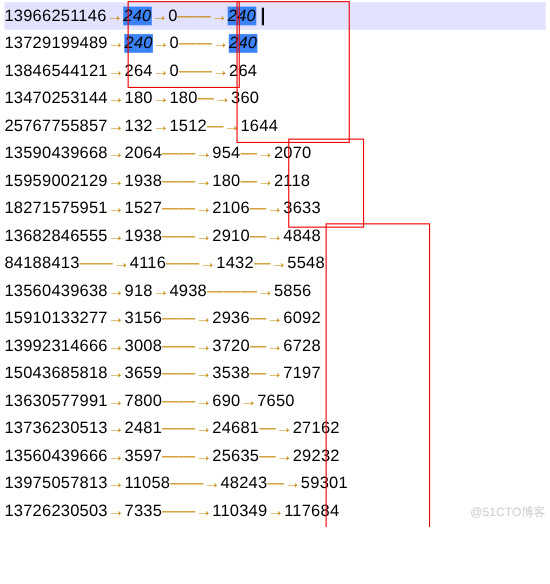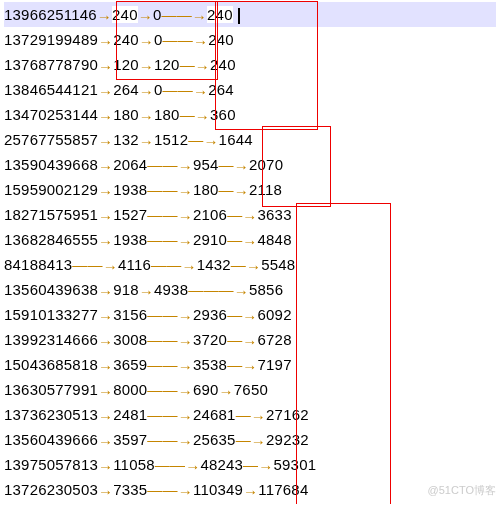--- a/index.html
+++ b/index.html
@@ -1,49 +1,48 @@
 <!DOCTYPE html>
 <html><head>
 <meta charset="utf-8">
 <style>
   html,body{margin:0;padding:0;background:#fff;font-family:"Segoe UI",Arial,sans-serif;font-size:15px;color:#000;}
   .editor{width:500px;position:relative;padding:2px 4px;box-sizing:border-box;}
   .line{white-space:pre;height:25px;line-height:25px;letter-spacing:0.2px;position:relative;}
   .line.sel{background:#e2e2ff;}
   .arrow{color:#c58500;}
-  .hl{background:#ffffff;color:#000;}
+  .hl{background:#3b82f6;color:#000;font-style:italic;}
   .caret{display:inline-block;width:0;height:16px;border-left:1px solid #000;border-right:1px solid #000;vertical-align:middle;margin-left:1px;}
   .box{position:absolute;border:1px solid #ee0000;pointer-events:none;}
   .box1{left:116px;top:1px;width:100px;height:77px;}
   .box2{left:215px;top:1px;width:101px;height:127px;}
   .box3{left:262px;top:126px;width:67px;height:79px;}
   .box4{left:296px;top:203px;width:93px;height:307px;}
   .wm{position:absolute;right:4px;bottom:6px;color:#cccccc;font-size:11px;font-family:Arial,sans-serif;pointer-events:none;margin-left:24px;}
 </style>
 </head>
 <body>
 
 <div class="editor">
   <div id="lines">
       <div class="line sel"><span>13966251146</span><span class="arrow">→</span><span class="hl">240</span><span class="arrow">→</span><span>0</span><span class="arrow">——→</span><span class="hl">240</span> <span class="caret"></span></div>
       <div class="line"><span>13729199489</span><span class="arrow">→</span><span class="hl">240</span><span class="arrow">→</span><span>0</span><span class="arrow">——→</span><span class="hl">240</span></div>
-      <div class="line"><span>13768778790</span><span class="arrow">→</span><span>120</span><span class="arrow">→</span><span>120</span><span class="arrow">—→</span><span class="hl">240</span></div>
       <div class="line"><span>13846544121</span><span class="arrow">→</span><span>264</span><span class="arrow">→</span><span>0</span><span class="arrow">——→</span><span>264</span></div>
       <div class="line"><span>13470253144</span><span class="arrow">→</span><span>180</span><span class="arrow">→</span><span>180</span><span class="arrow">—→</span><span>360</span></div>
       <div class="line"><span>25767755857</span><span class="arrow">→</span><span>132</span><span class="arrow">→</span><span>1512</span><span class="arrow">—→</span><span>1644</span></div>
       <div class="line"><span>13590439668</span><span class="arrow">→</span><span>2064</span><span class="arrow">——→</span><span>954</span><span class="arrow">—→</span><span>2070</span></div>
       <div class="line"><span>15959002129</span><span class="arrow">→</span><span>1938</span><span class="arrow">——→</span><span>180</span><span class="arrow">—→</span><span>2118</span></div>
       <div class="line"><span>18271575951</span><span class="arrow">→</span><span>1527</span><span class="arrow">——→</span><span>2106</span><span class="arrow">—→</span><span>3633</span></div>
       <div class="line"><span>13682846555</span><span class="arrow">→</span><span>1938</span><span class="arrow">——→</span><span>2910</span><span class="arrow">—→</span><span>4848</span></div>
       <div class="line"><span>84188413</span><span class="arrow">——→</span><span>4116</span><span class="arrow">——→</span><span>1432</span><span class="arrow">—→</span><span>5548</span></div>
       <div class="line"><span>13560439638</span><span class="arrow">→</span><span>918</span><span class="arrow">→</span><span>4938</span><span class="arrow">———→</span><span>5856</span></div>
       <div class="line"><span>15910133277</span><span class="arrow">→</span><span>3156</span><span class="arrow">——→</span><span>2936</span><span class="arrow">—→</span><span>6092</span></div>
       <div class="line"><span>13992314666</span><span class="arrow">→</span><span>3008</span><span class="arrow">——→</span><span>3720</span><span class="arrow">—→</span><span>6728</span></div>
       <div class="line"><span>15043685818</span><span class="arrow">→</span><span>3659</span><span class="arrow">——→</span><span>3538</span><span class="arrow">—→</span><span>7197</span></div>
-      <div class="line"><span>13630577991</span><span class="arrow">→</span><span>8000</span><span class="arrow">——→</span><span>690</span><span class="arrow">→</span><span>7650</span></div>
+      <div class="line"><span>13630577991</span><span class="arrow">→</span><span>7800</span><span class="arrow">——→</span><span>690</span><span class="arrow">→</span><span>7650</span></div>
       <div class="line"><span>13736230513</span><span class="arrow">→</span><span>2481</span><span class="arrow">——→</span><span>24681</span><span class="arrow">—→</span><span>27162</span></div>
       <div class="line"><span>13560439666</span><span class="arrow">→</span><span>3597</span><span class="arrow">——→</span><span>25635</span><span class="arrow">—→</span><span>29232</span></div>
       <div class="line"><span>13975057813</span><span class="arrow">→</span><span>11058</span><span class="arrow">——→</span><span>48243</span><span class="arrow">—→</span><span>59301</span></div>
       <div class="line"><span>13726230503</span><span class="arrow">→</span><span>7335</span><span class="arrow">——→</span><span>110349</span><span class="arrow">→</span><span>117684</span></div>
     </div>
   <div class="box box1"></div>
   <div class="box box2"></div>
   <div class="box box3"></div>
   <div class="box box4"></div>
   <div class="wm">@51CTO博客</div>

